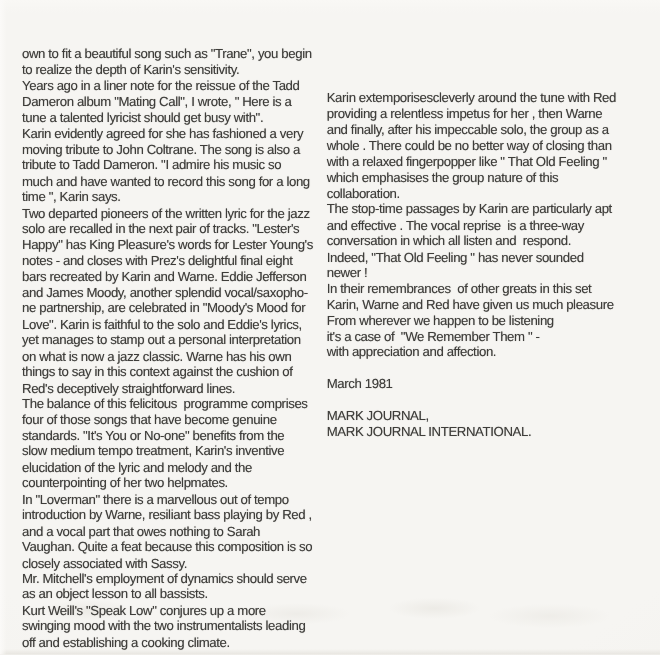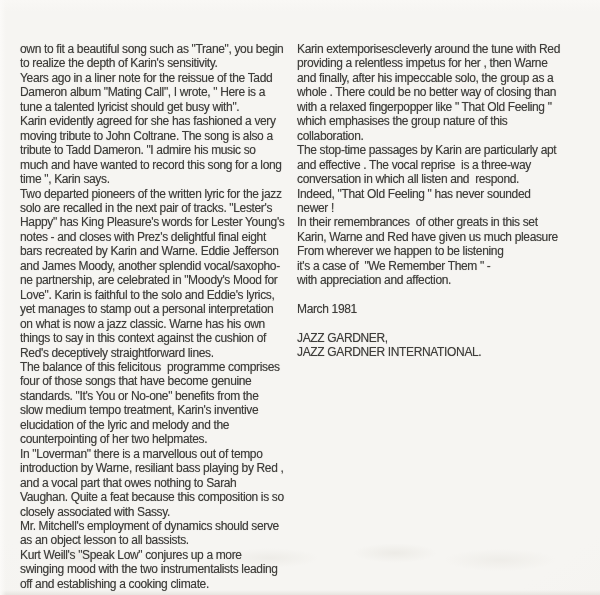--- a/index.html
+++ b/index.html
@@ -40,21 +40,21 @@
   .col {
     position: absolute;
     top: 42px;
     font-size: 12px;
     line-height: 14.45px;
     letter-spacing: -0.35px;
     color: #3e3d3a;
     text-shadow: 0 0 0.7px rgba(62, 61, 58, 0.5);
   }
   .col-left  { left: 20px;  width: 278px; }
-  .col-right { left: 297px; width: 292px; }
+  .col-right { left: 297px; width: 292px; margin-top: 40px; }
   .text-block { white-space: pre; }
   .line-spacer { height: 14.45px; }
 </style>
 </head>
 <body>
 
 <div class="page">
   <div class="scan-shading"></div>
 
   <div class="col col-left text-block">own to fit a beautiful song such as "Trane", you begin
@@ -110,16 +110,16 @@
 Indeed, "That Old Feeling " has never sounded
 newer !
 In their remembrances  of other greats in this set
 Karin, Warne and Red have given us much pleasure
 From wherever we happen to be listening
 it's a case of  "We Remember Them " -
 with appreciation and affection.</div>
     <div class="line-spacer"></div>
     <div class="text-block">March 1981</div>
     <div class="line-spacer"></div>
-    <div class="text-block">JAZZ GARDNER,</div>
-    <div class="text-block">JAZZ GARDNER INTERNATIONAL.</div>
+    <div class="text-block">MARK JOURNAL,</div>
+    <div class="text-block">MARK JOURNAL INTERNATIONAL.</div>
   </div>
 </div>
 
 </body></html>

